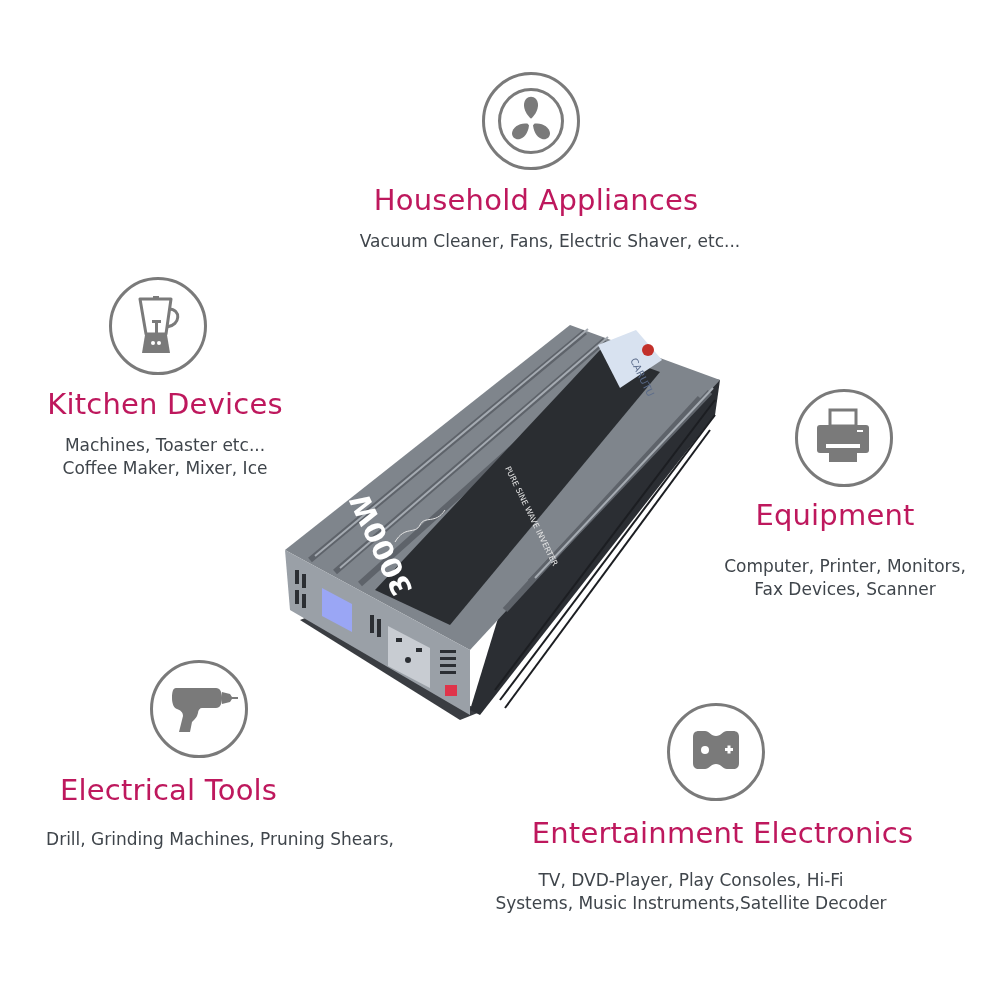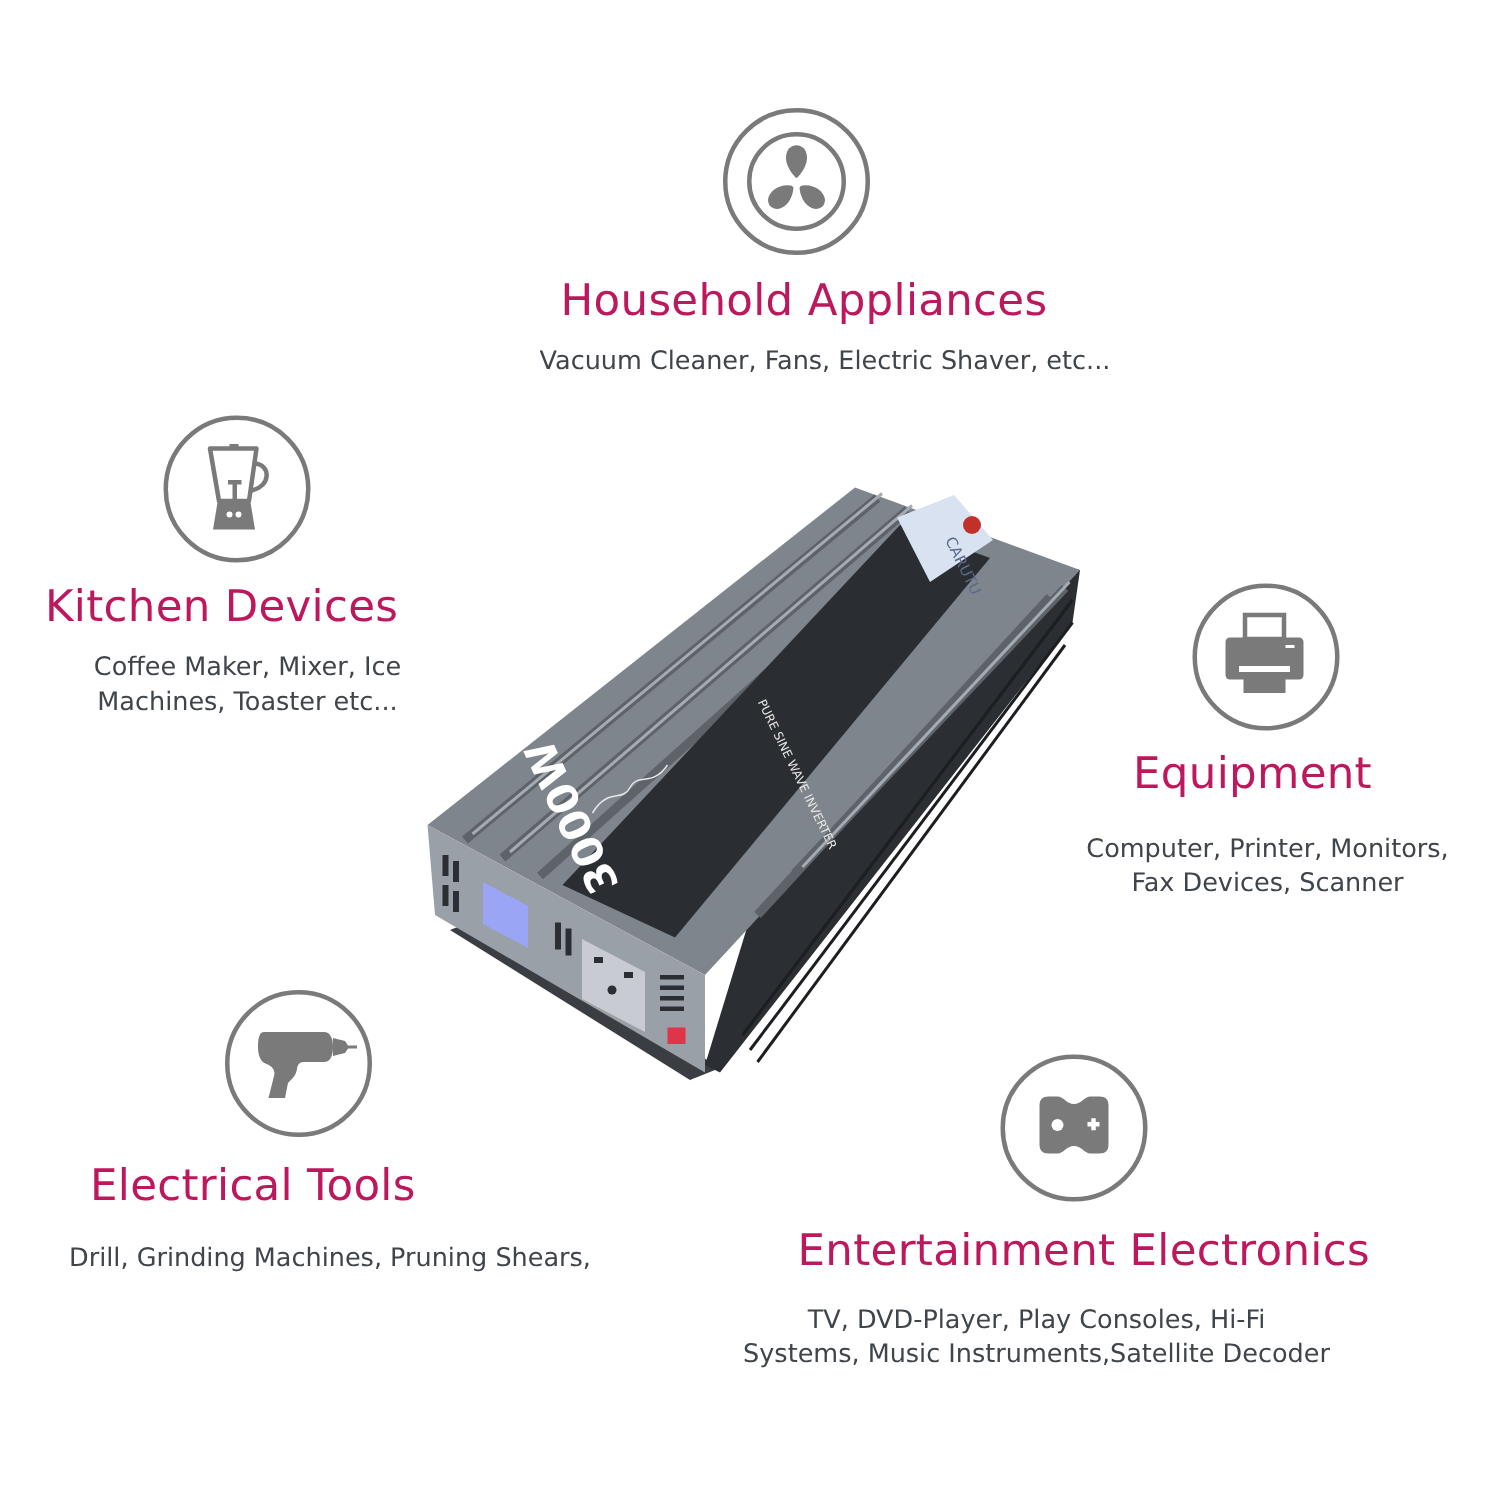--- a/index.html
+++ b/index.html
@@ -40,24 +40,24 @@
       <path d="M60 32 C72 32 72 48 58 50"></path>
     </g>
     <rect x="44" y="19" width="6" height="4" fill="#7a7a7a"></rect>
     <rect x="43" y="43" width="9" height="3" fill="#7a7a7a"></rect>
     <rect x="46" y="44" width="3" height="13" fill="#7a7a7a"></rect>
     <path d="M36 58 L58 58 L61 76 L33 76 Z" fill="#7a7a7a"></path>
     <circle cx="44" cy="66" r="2" fill="#ffffff"></circle>
     <circle cx="50" cy="66" r="2" fill="#ffffff"></circle>
   </svg>
 </div>
-<div class="title" style="left:30px;top:387px;width:270px;">Kitchen Devices</div>
+<div class="title" style="left:30px;top:387px;width:270px;text-align:center;">Kitchen Devices</div>
 <div class="desc" style="left:30px;top:434px;width:270px;">
+  <div>Machines, Toaster etc...</div>
   <div>Coffee Maker, Mixer, Ice</div>
-  <div>Machines, Toaster etc...</div>
 </div>
 
 <div class="icon-wrap" style="left:795px;top:389px;width:98px;height:98px;">
   <div class="ring" style="left:0;top:0;width:98px;height:98px;"></div>
   <svg width="98" height="98" viewBox="0 0 98 98">
     <rect x="35" y="21" width="26" height="16" fill="none" stroke="#7a7a7a" stroke-width="3"></rect>
     <rect x="22" y="36" width="52" height="28" rx="3" fill="#7a7a7a"></rect>
     <rect x="62" y="41" width="6" height="2" fill="#ffffff"></rect>
     <rect x="31" y="55" width="34" height="4" fill="#ffffff"></rect>
     <rect x="34" y="59" width="28" height="14" fill="#7a7a7a"></rect>

